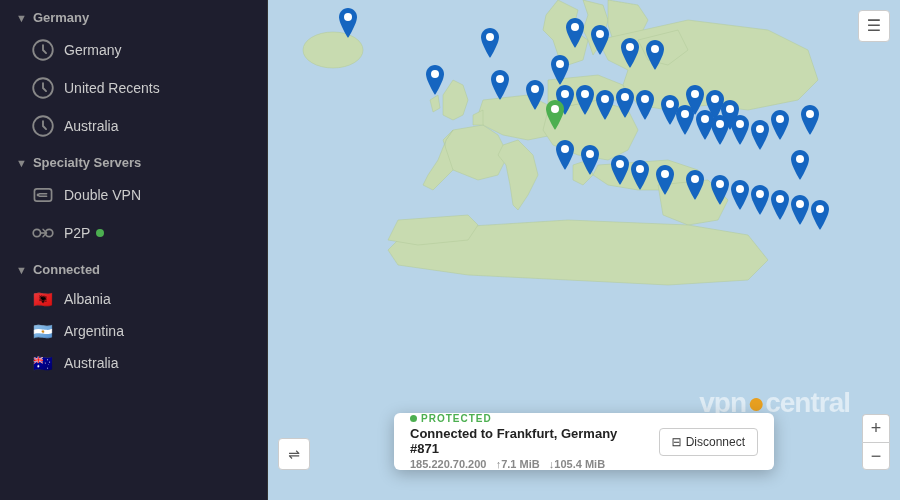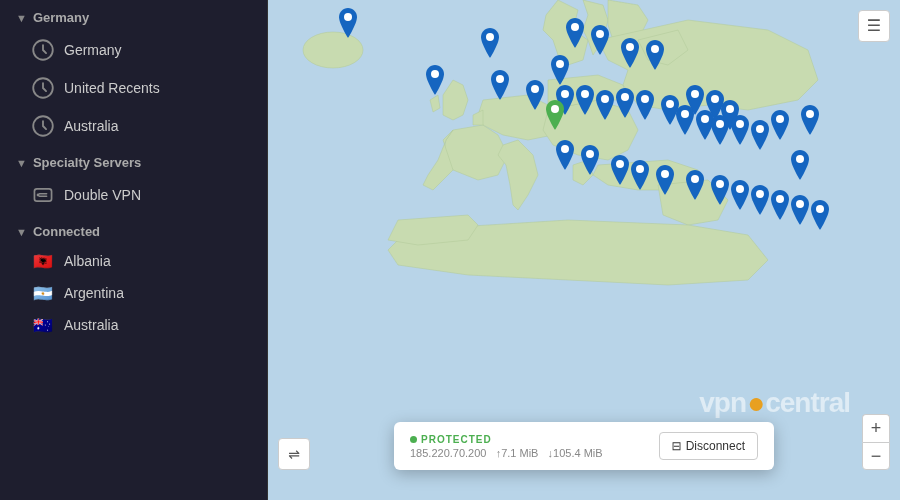--- a/index.html
+++ b/index.html
@@ -108,42 +108,42 @@
     .map-pin svg { width: 24px; height: 30px; }
 
     
     .status-bar {
       position: absolute;
       bottom: 30px;
       left: 50%;
       transform: translateX(-50%);
       background: #fff;
       border-radius: 6px;
-      padding: 10px 16px;
+      padding: 0 16px;
       display: flex;
       align-items: center;
       box-shadow: 0 4px 16px rgba(0,0,0,0.25);
       z-index: 20;
       min-width: 380px;
       justify-content: space-between;
     }
     .status-bar .status-text-block { flex: 1; }
     .status-bar .protected-label {
       font-size: 10px;
       font-weight: 700;
       color: #4caf50;
       letter-spacing: 1px;
       display: flex; align-items: center; gap: 4px;
     }
     .status-bar .protected-dot { width: 7px; height: 7px; border-radius: 50%; background: #4caf50; }
     .status-bar .connection-text {
       font-size: 13px; font-weight: 600; color: #222; margin-top: 2px;
     }
     .status-bar .ip-text {
-      font-size: 11px; color: #888; margin-top: 2px;
+      font-size: 11px; color: #888; margin-top: 2px; font-weight: bold;
     }
     .status-bar .disconnect-btn {
       background: #fff;
       border: 1.5px solid #ccc;
       border-radius: 4px;
       padding: 6px 12px;
       font-size: 12px;
       color: #333;
       cursor: pointer;
       display: flex; align-items: center; gap: 4px;
@@ -251,20 +251,32 @@
       <svg viewBox="0 0 18 18" fill="none">
         <rect x="2" y="4" width="14" height="10" rx="2" stroke="#888" stroke-width="1.4"></rect>
         <path d="M6 8h6M6 10h6" stroke="#888" stroke-width="1.2" stroke-linecap="round"></path>
         <circle cx="5" cy="9" r="1.2" fill="#888"></circle>
       </svg>
     </div>
     <span>Double VPN</span>
   </div>
 
 
+  <div class="sidebar-item" style="align-items:center;">
+    <div class="item-icon">
+      <svg viewBox="0 0 18 18" fill="none">
+        <circle cx="4" cy="9" r="3" stroke="#888" stroke-width="1.4"></circle>
+        <circle cx="14" cy="9" r="3" stroke="#888" stroke-width="1.4"></circle>
+        <path d="M7 9h4" stroke="#888" stroke-width="1.3"></path>
+        <path d="M9 6l3 3-3 3" stroke="#888" stroke-width="1.1" stroke-linecap="round" stroke-linejoin="round"></path>
+      </svg>
+    </div>
+    <span>P2P</span>
+    <span class="dot-green"></span>
+  </div>
 
   <div class="sidebar-section-header">
     <span class="chevron">▼</span>
     <span>Connected</span>
   </div>
 
   <div class="sidebar-item">
     <span class="flag">🇦🇱</span>
     <span>Albania</span>
   </div>
@@ -495,20 +507,21 @@
     <span class="dot-accent" style="color:#e8a020;font-size:30px;margin:0 1px;">●</span>
     <span class="central-part">central</span>
   </div>
 
   <div class="status-bar">
     <div class="status-text-block">
       <div class="protected-label">
         <span class="protected-dot"></span>
         <span>PROTECTED</span>
       </div>
+      <div class="connection-text">Connected to Frankfurt, Germany #871</div>
       <div class="ip-text">
         <span>185.220.70.200</span>
         &nbsp;
         <span>↑7.1 MiB</span>
         &nbsp;
         <span>↓105.4 MiB</span>
       </div>
     </div>
     <button class="disconnect-btn">
       <span>⊟</span>

